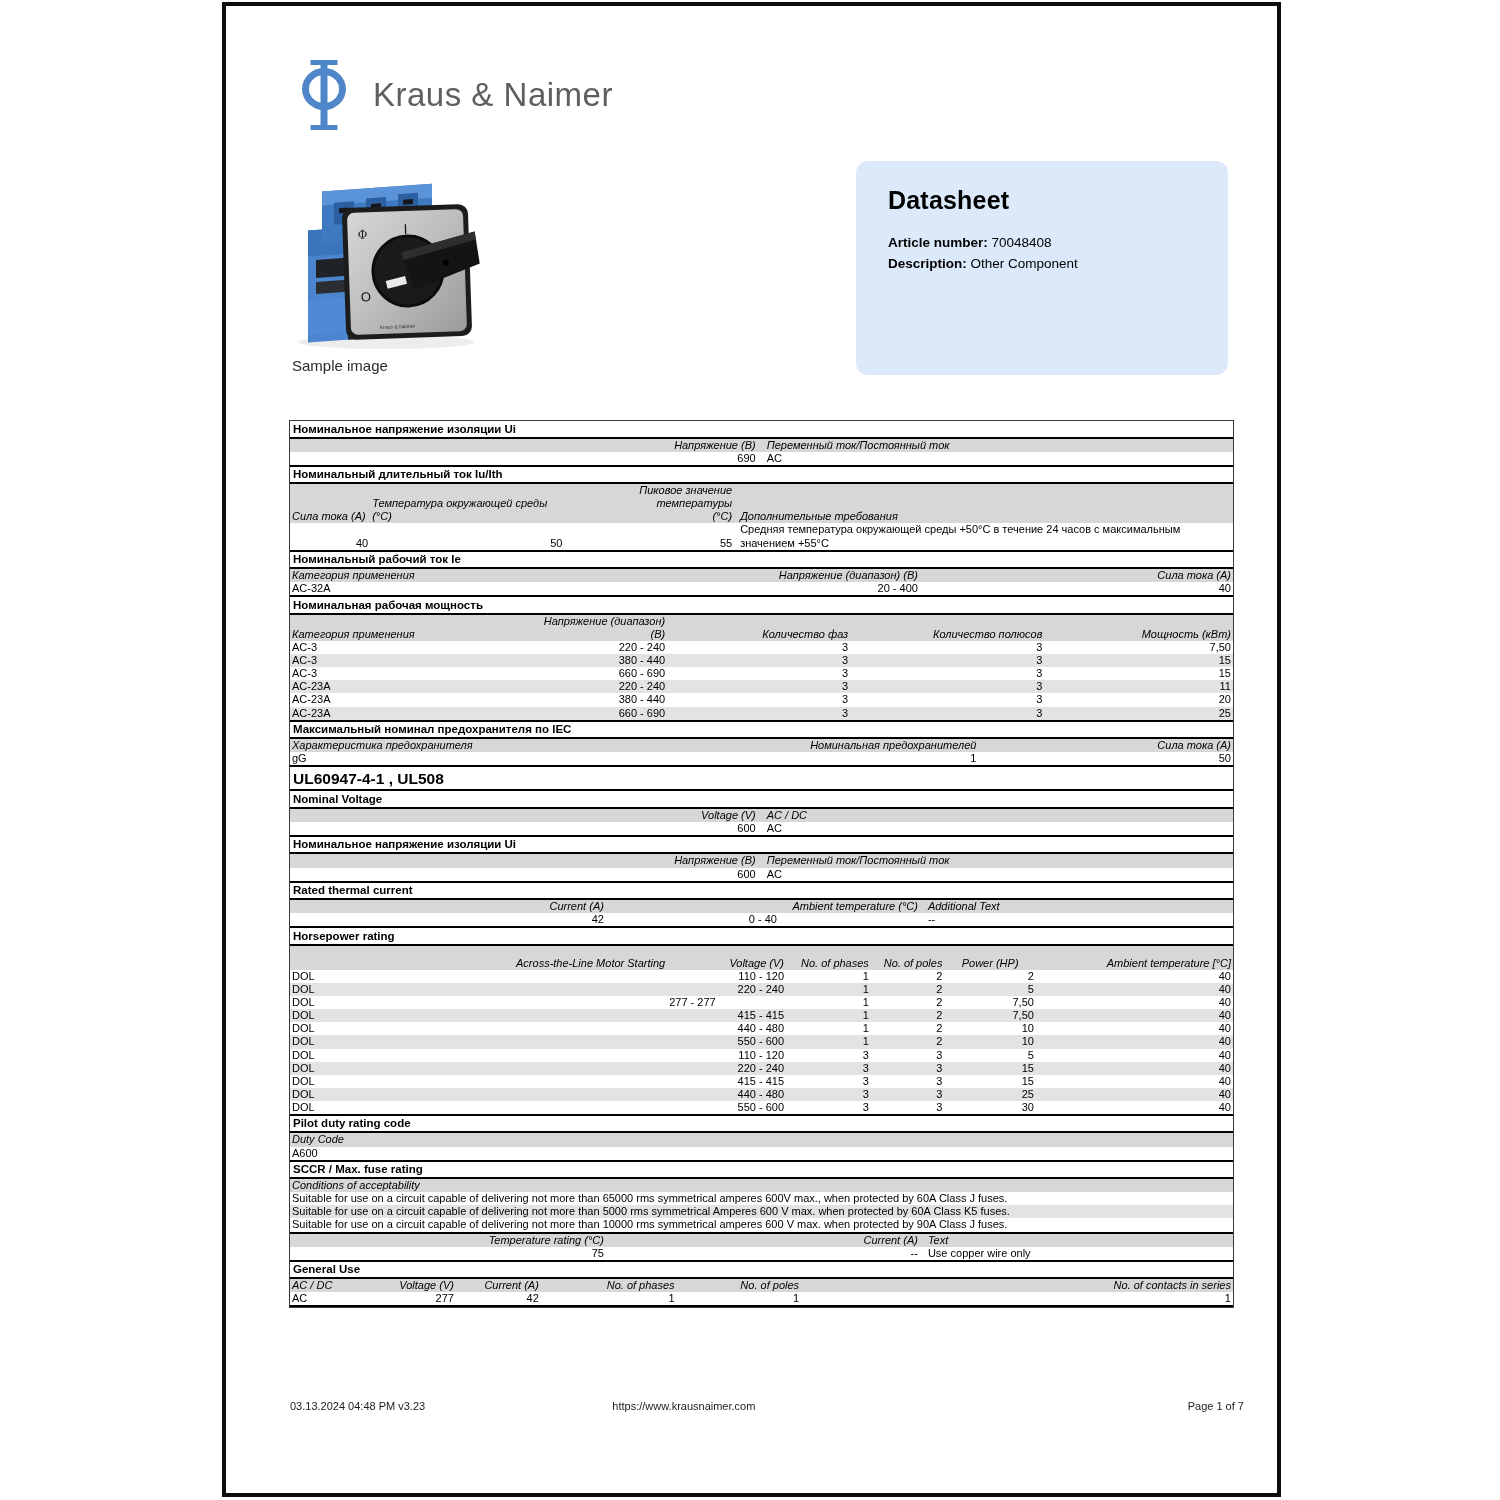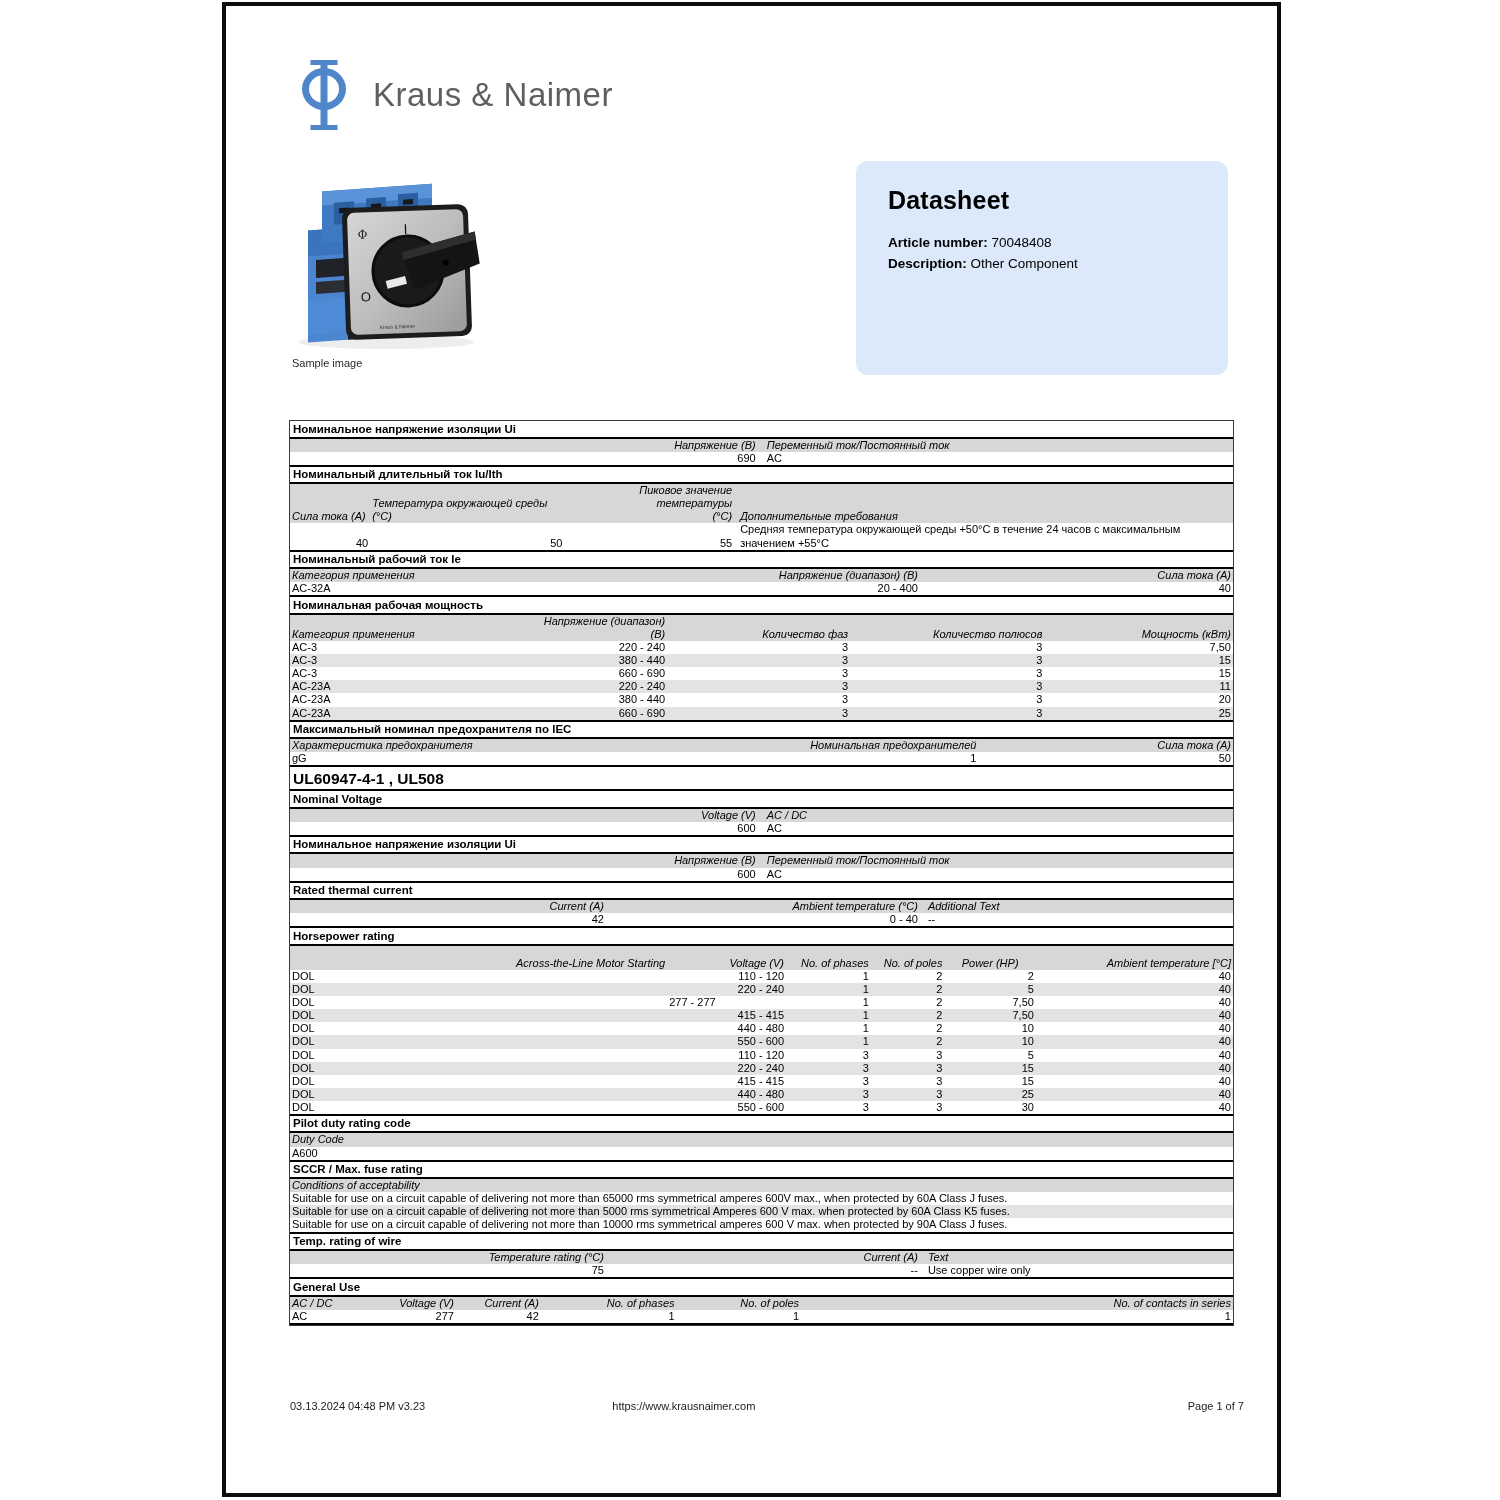--- a/index.html
+++ b/index.html
@@ -10,21 +10,21 @@
   .logo{position:absolute;left:76px;top:54px;display:flex;align-items:center;gap:27px;}
   .phi{position:relative;width:44px;height:70px;}
   .phi .bar{position:absolute;left:50%;transform:translateX(-50%);width:27px;height:5px;background:var(--blue);}
   .phi .bar.t{top:0}.phi .bar.b{bottom:0}
   .phi .stem{position:absolute;left:50%;transform:translateX(-50%);top:2px;bottom:2px;width:7px;background:var(--blue);}
   .phi .ring{position:absolute;left:0;top:8px;width:44px;height:42px;border:7px solid var(--blue);
     border-radius:50%;box-sizing:border-box;background:transparent;}
   .brand{font-size:33px;color:#5f5f5f;letter-spacing:.5px;white-space:nowrap;}
   
   .product{position:absolute;left:60px;top:164px;}
-  .caption{position:absolute;left:66px;top:351px;font-size:11px;color:#2b2b2b;}
+  .caption{position:absolute;left:66px;top:351px;font-size:15px;color:#2b2b2b;}
   
   .infobox{position:absolute;left:630px;top:155px;width:372px;height:214px;box-sizing:border-box;
     border-radius:12px;padding:25px 32px;}
   .infobox h1{margin:0 0 17px 0;font-size:25px;letter-spacing:.2px;}
   .infobox .line{font-size:13.5px;line-height:21px;}
   .infobox .lbl{font-weight:bold;}
   
   .dtable{position:absolute;left:63px;top:414px;width:943px;border:1px solid #3a3a3a;background:#fff;}
   .group-title{font-size:15.5px;font-weight:bold;padding:3px 3px 2px 3px;border-bottom:2px solid #000;line-height:17px;}
   .sec-title{font-size:11.5px;font-weight:bold;padding:1.5px 3px;border-bottom:2px solid #000;line-height:12.5px;}
@@ -228,21 +228,21 @@
         <div class="tcell" style="width: 50.4%; text-align: left; padding-left: 9px;">AC</div>
       </div>
       <div class="sec-title">Rated thermal current</div>
       <div class="trow thead">
         <div class="tcell" style="width: 33.5%; text-align: right;">Current (A)</div>
         <div class="tcell" style="width: 33.3%; text-align: right;">Ambient temperature (°C)</div>
         <div class="tcell" style="width: 33.2%; text-align: left; padding-left: 8px;">Additional Text</div>
       </div>
       <div class="trow data lastrow">
         <div class="tcell" style="width: 33.5%; text-align: right;">42</div>
-        <div class="tcell" style="width: 33.3%; text-align: right;">0 - 40</div>
+        <div class="tcell" style="width: 33.3%; text-align: center;">0 - 40</div>
         <div class="tcell" style="width: 33.2%; text-align: left; padding-left: 8px;">--</div>
       </div>
       <div class="sec-title">Horsepower rating</div>
       <div class="trow thead">
         <div class="tcell" style="width: 40%; text-align: right; margin-top: 11px;">Across-the-Line Motor Starting</div>
         <div class="tcell" style="width: 12.6%; text-align: right;">Voltage (V)</div>
         <div class="tcell" style="width: 9%; text-align: right;">No. of phases</div>
         <div class="tcell" style="width: 7.8%; text-align: right;">No. of poles</div>
         <div class="tcell" style="width: 9.7%; text-align: center;">Power (HP)</div>
         <div class="tcell" style="width: 20.9%; text-align: right;">Ambient temperature [°C]</div>
@@ -348,21 +348,20 @@
       </div>
       <div class="trow data">
         <div class="tcell" style="width: 100%; text-align: left;">Suitable for use on a circuit capable of delivering not more than 65000 rms symmetrical amperes 600V max., when protected by 60A Class J fuses.</div>
       </div>
       <div class="trow data alt">
         <div class="tcell" style="width: 100%; text-align: left;">Suitable for use on a circuit capable of delivering not more than 5000 rms symmetrical Amperes 600 V max. when protected by 60A Class K5 fuses.</div>
       </div>
       <div class="trow data lastrow">
         <div class="tcell" style="width: 100%; text-align: left;">Suitable for use on a circuit capable of delivering not more than 10000 rms symmetrical amperes 600 V max. when protected by 90A Class J fuses.</div>
       </div>
-      <div class="sec-title">Temp. rating of wire</div>
       <div class="trow thead">
         <div class="tcell" style="width: 33.5%; text-align: right;">Temperature rating (°C)</div>
         <div class="tcell" style="width: 33.3%; text-align: right;">Current (A)</div>
         <div class="tcell" style="width: 33.2%; text-align: left; padding-left: 8px;">Text</div>
       </div>
       <div class="trow data lastrow">
         <div class="tcell" style="width: 33.5%; text-align: right;">75</div>
         <div class="tcell" style="width: 33.3%; text-align: right;">--</div>
         <div class="tcell" style="width: 33.2%; text-align: left; padding-left: 8px;">Use copper wire only</div>
       </div>

